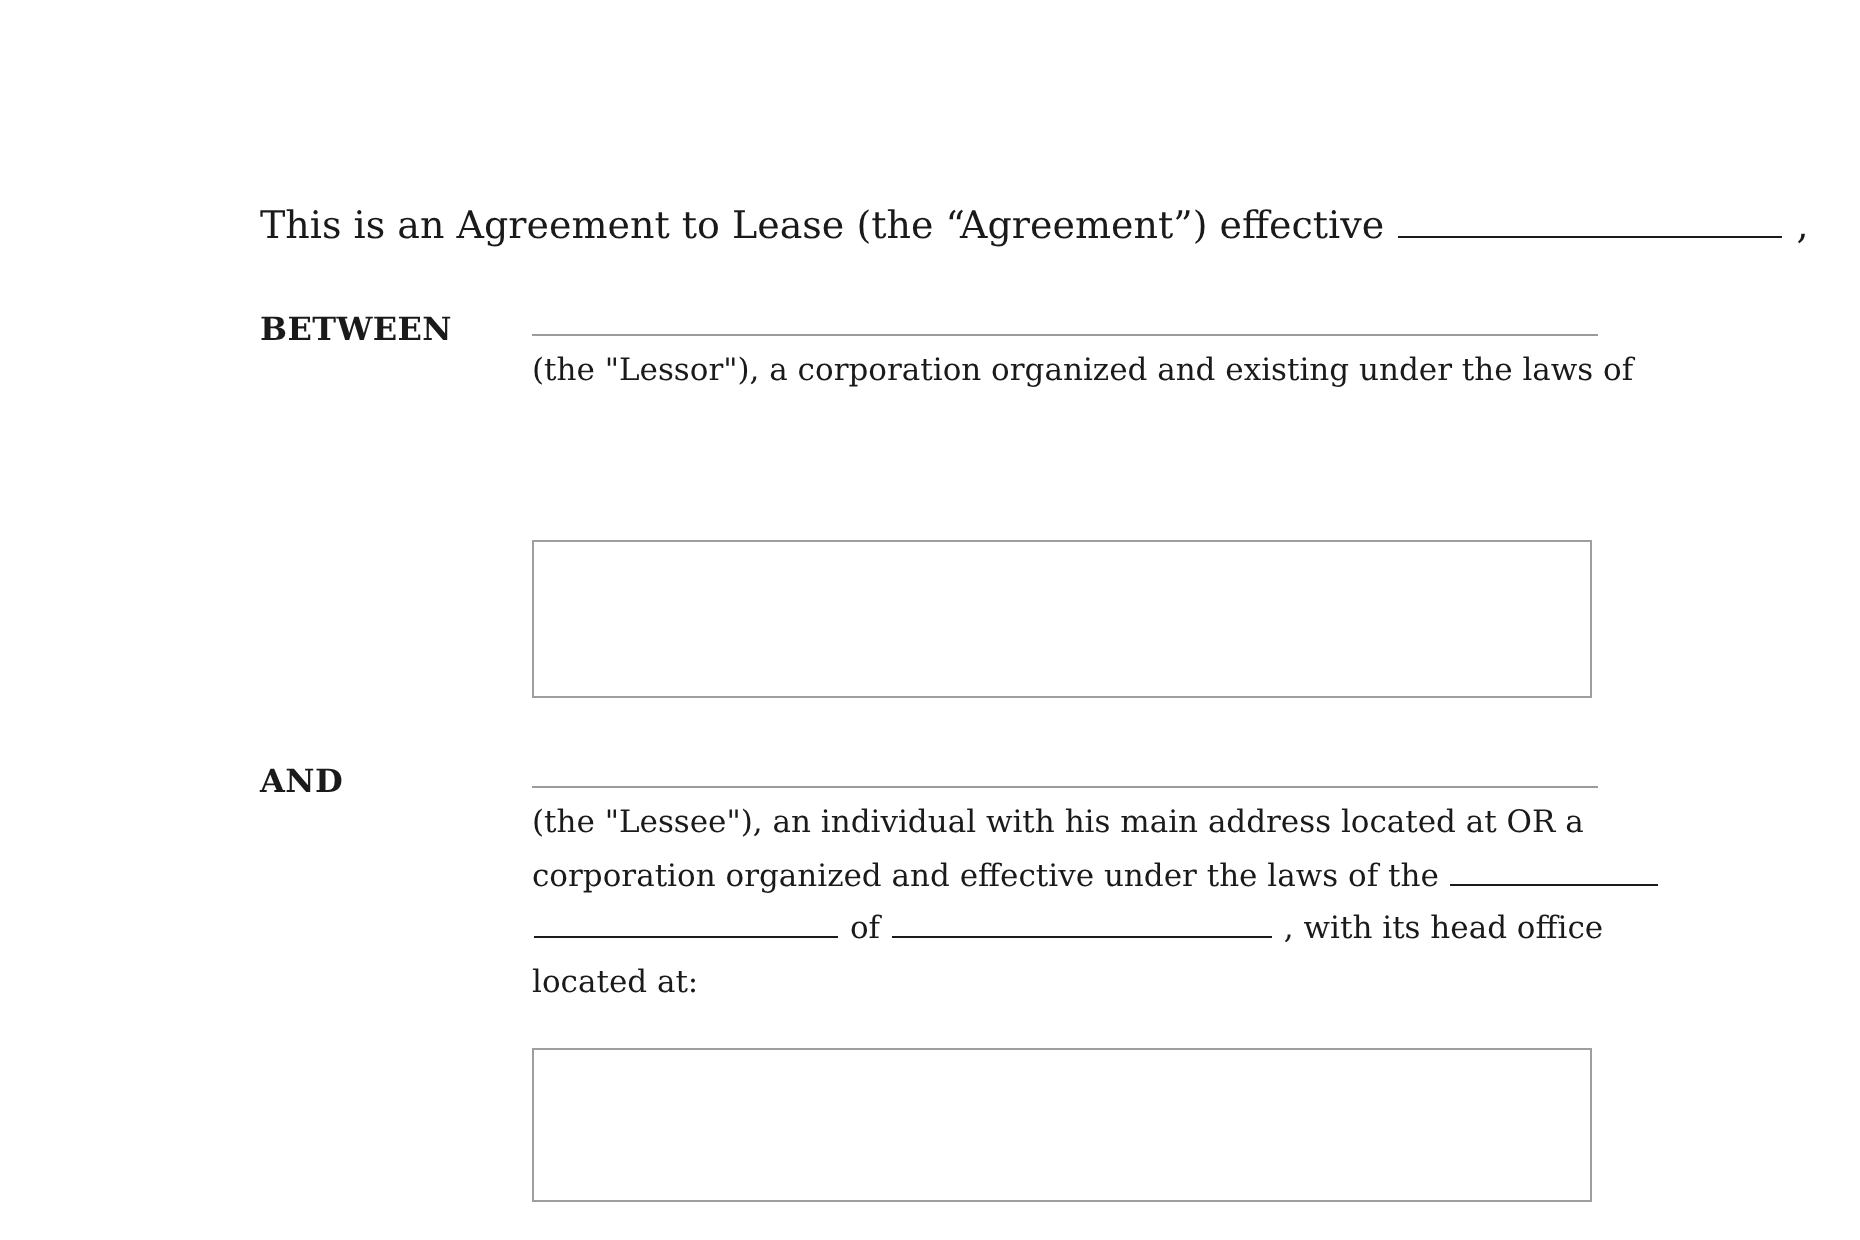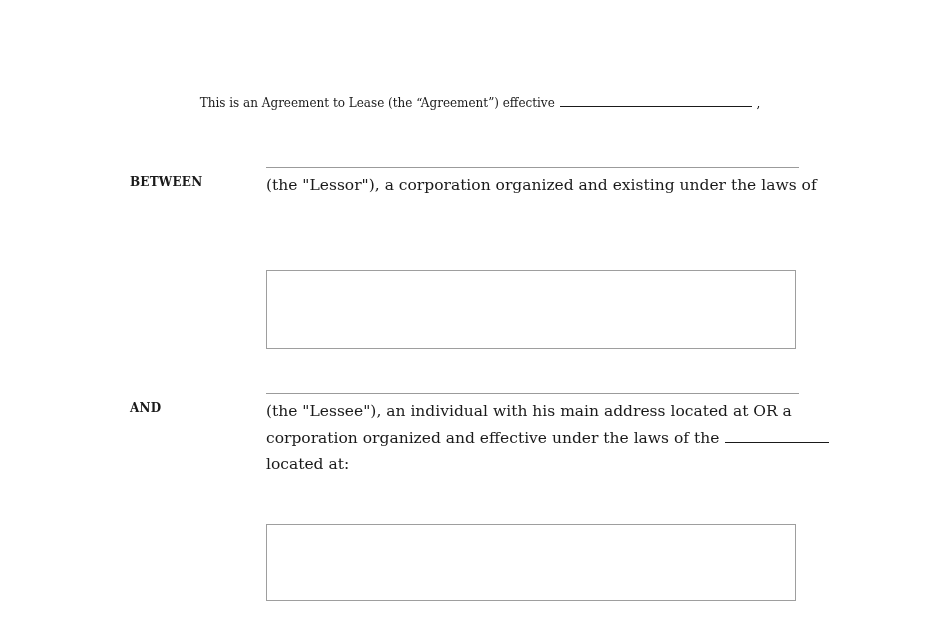--- a/index.html
+++ b/index.html
@@ -22,43 +22,43 @@
     top: 0;
     width: 930px;
     height: 620px;
     background: #ffffff;
   }
 
   
   .intro-line {
     position: absolute;
     left: 130px;
-    top: 90px;
+    top: 100px;
     width: 700px;
-    font-size: 12px;
+    font-size: 19px;
     line-height: 26px;
     white-space: nowrap;
     text-align: center;
   }
 
   
   .party-block {
     position: absolute;
     left: 130px;
     width: 680px;
   }
   #block-between { top: 153px; }
   #block-and     { top: 379px; }
 
   .party-label {
     position: absolute;
     left: 0;
-    top: 17px;
+    top: 0;
     width: 130px;
-    font-size: 12px;
+    font-size: 16px;
     font-weight: bold;
     letter-spacing: 0.2px;
     line-height: 24px;
   }
 
   .party-body {
     position: absolute;
     left: 136px;
     top: 0;
     width: 534px;
@@ -155,20 +155,26 @@
 
         <div class="tline">
           <span>(the "Lessee"), an individual with his main address located at OR a</span>
         </div>
 
         <div class="tline">
           <span>corporation organized and effective under the laws of the</span>
           <span class="blank b-state2a"></span>
         </div>
 
+        <div class="tline">
+          <span class="blank b-state2b"></span>
+          <span>of</span>
+          <span class="blank b-country2"></span>
+          <span>, with its head office</span>
+        </div>
 
         <div class="tline">
           <span>located at:</span>
         </div>
 
       </div>
     </div>
   </div>
 
   <div class="address-box" id="addr-box-lessee"></div>

